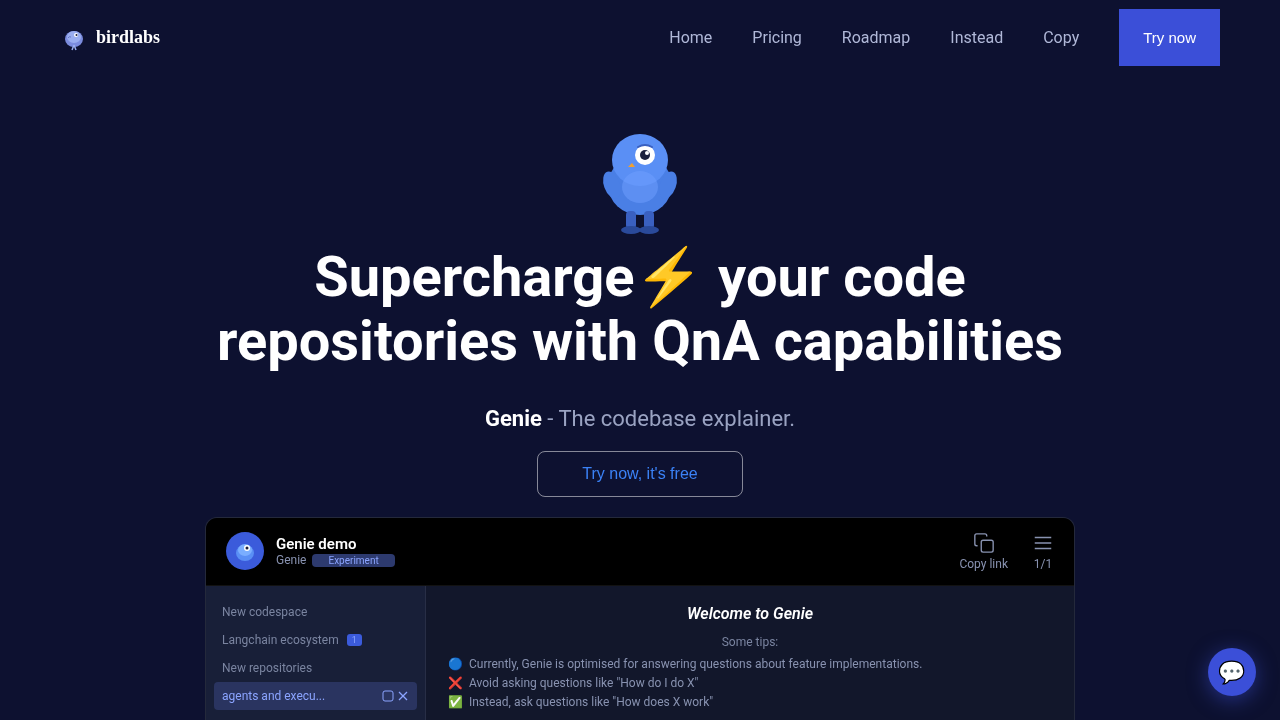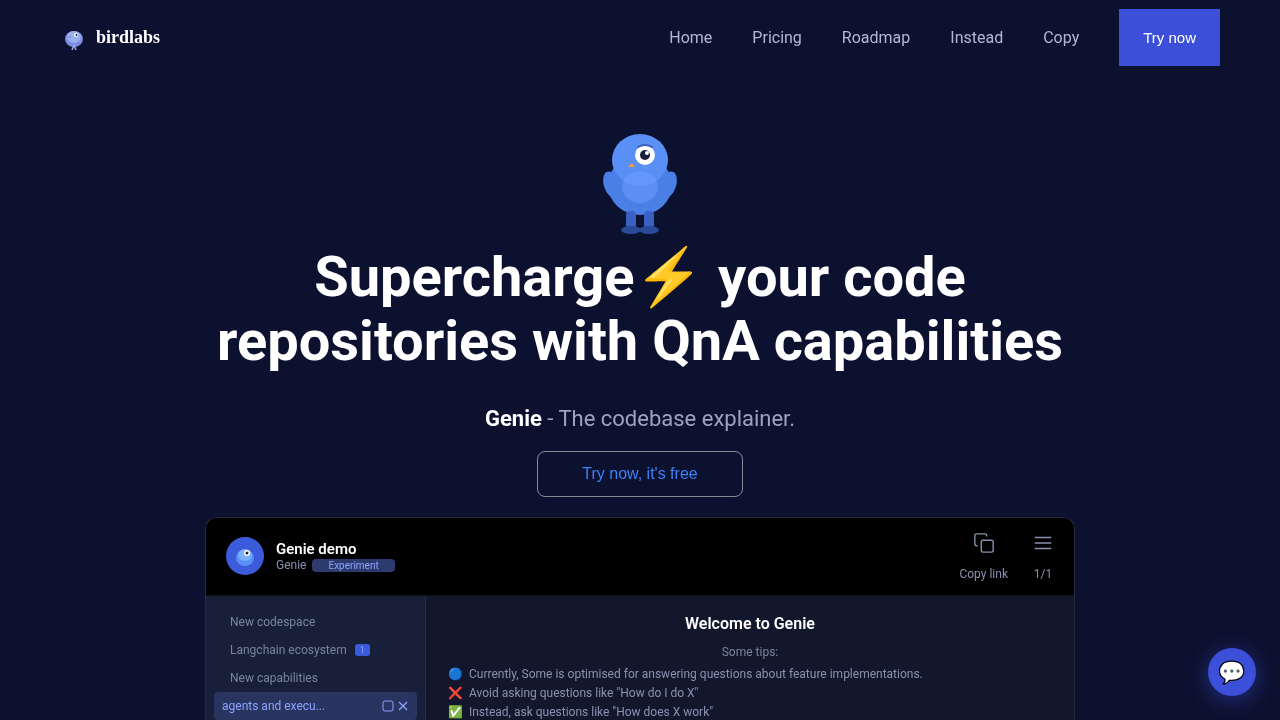--- a/index.html
+++ b/index.html
@@ -171,21 +171,21 @@
     .demo-card-right {
       display: flex;
       align-items: center;
       gap: 24px;
     }
 
     .demo-action {
       display: flex;
       flex-direction: column;
       align-items: center;
-      gap: 13px;
+      gap: 3px;
       cursor: pointer;
       color: #8892b0;
       font-size: 12px;
     }
 
     .demo-action svg {
       width: 22px;
       height: 22px;
     }
 
@@ -196,21 +196,21 @@
 
     .demo-sidebar {
       width: 220px;
       background: #181f38;
       border-right: 1px solid rgba(255,255,255,0.07);
       padding: 12px 0;
       flex-shrink: 0;
     }
 
     .demo-sidebar-item {
-      padding: 7px 24px;
+      padding: 7px 16px;
       font-size: 12px;
       color: #7a84a0;
       display: flex;
       align-items: center;
       gap: 8px;
     }
 
     .demo-sidebar-item.active {
       background: #2a3460;
       color: #8ba4ff;
@@ -222,20 +222,21 @@
     .demo-main {
       flex: 1;
       padding: 18px 22px;
     }
 
     .demo-welcome {
       font-size: 16px;
       font-weight: 600;
       color: #fff;
       margin-bottom: 12px;
+      font-style: italic;
     }
 
     .demo-tips-label {
       font-size: 12px;
       color: #7a84a0;
       margin-bottom: 8px;
     }
 
     .demo-tip {
       font-size: 12px;
@@ -380,42 +381,42 @@
     <div class="demo-content">
       <div class="demo-sidebar">
         <div class="demo-sidebar-item">
           <span>New codespace</span>
         </div>
         <div class="demo-sidebar-item">
           <span>Langchain ecosystem</span>
           <span style="background:#3b5bdb;color:#8ba4ff;font-size:9px;padding:1px 5px;border-radius:3px;">1</span>
         </div>
         <div class="demo-sidebar-item">
-          <span>New capabilities</span>
+          <span>New repositories</span>
         </div>
         <div class="demo-sidebar-item active">
           <span>agents and execu...</span>
           <span style="display:flex;gap:3px;margin-left:auto;">
             <svg width="12" height="12" viewBox="0 0 12 12">
                 <rect x="1" y="1" width="10" height="10" rx="2" stroke="#8ba4ff" stroke-width="1" fill="none"></rect>
               </svg>
             <svg width="12" height="12" viewBox="0 0 12 12">
                 <line x1="2" y1="2" x2="10" y2="10" stroke="#8ba4ff" stroke-width="1.2"></line>
                 <line x1="10" y1="2" x2="2" y2="10" stroke="#8ba4ff" stroke-width="1.2"></line>
               </svg>
           </span>
         </div>
       </div>
 
       <div class="demo-main">
         <div class="demo-welcome">Welcome to Genie</div>
         <div class="demo-tips-label">Some tips:</div>
         <div class="demo-tip">
           <span class="demo-tip-emoji">🔵</span>
-          <span>Currently, Some is optimised for answering questions about feature implementations.</span>
+          <span>Currently, Genie is optimised for answering questions about feature implementations.</span>
         </div>
         <div class="demo-tip">
           <span class="demo-tip-emoji">❌</span>
           <span>Avoid asking questions like "How do I do X"</span>
         </div>
         <div class="demo-tip">
           <span class="demo-tip-emoji">✅</span>
           <span>Instead, ask questions like "How does X work"</span>
         </div>
 

